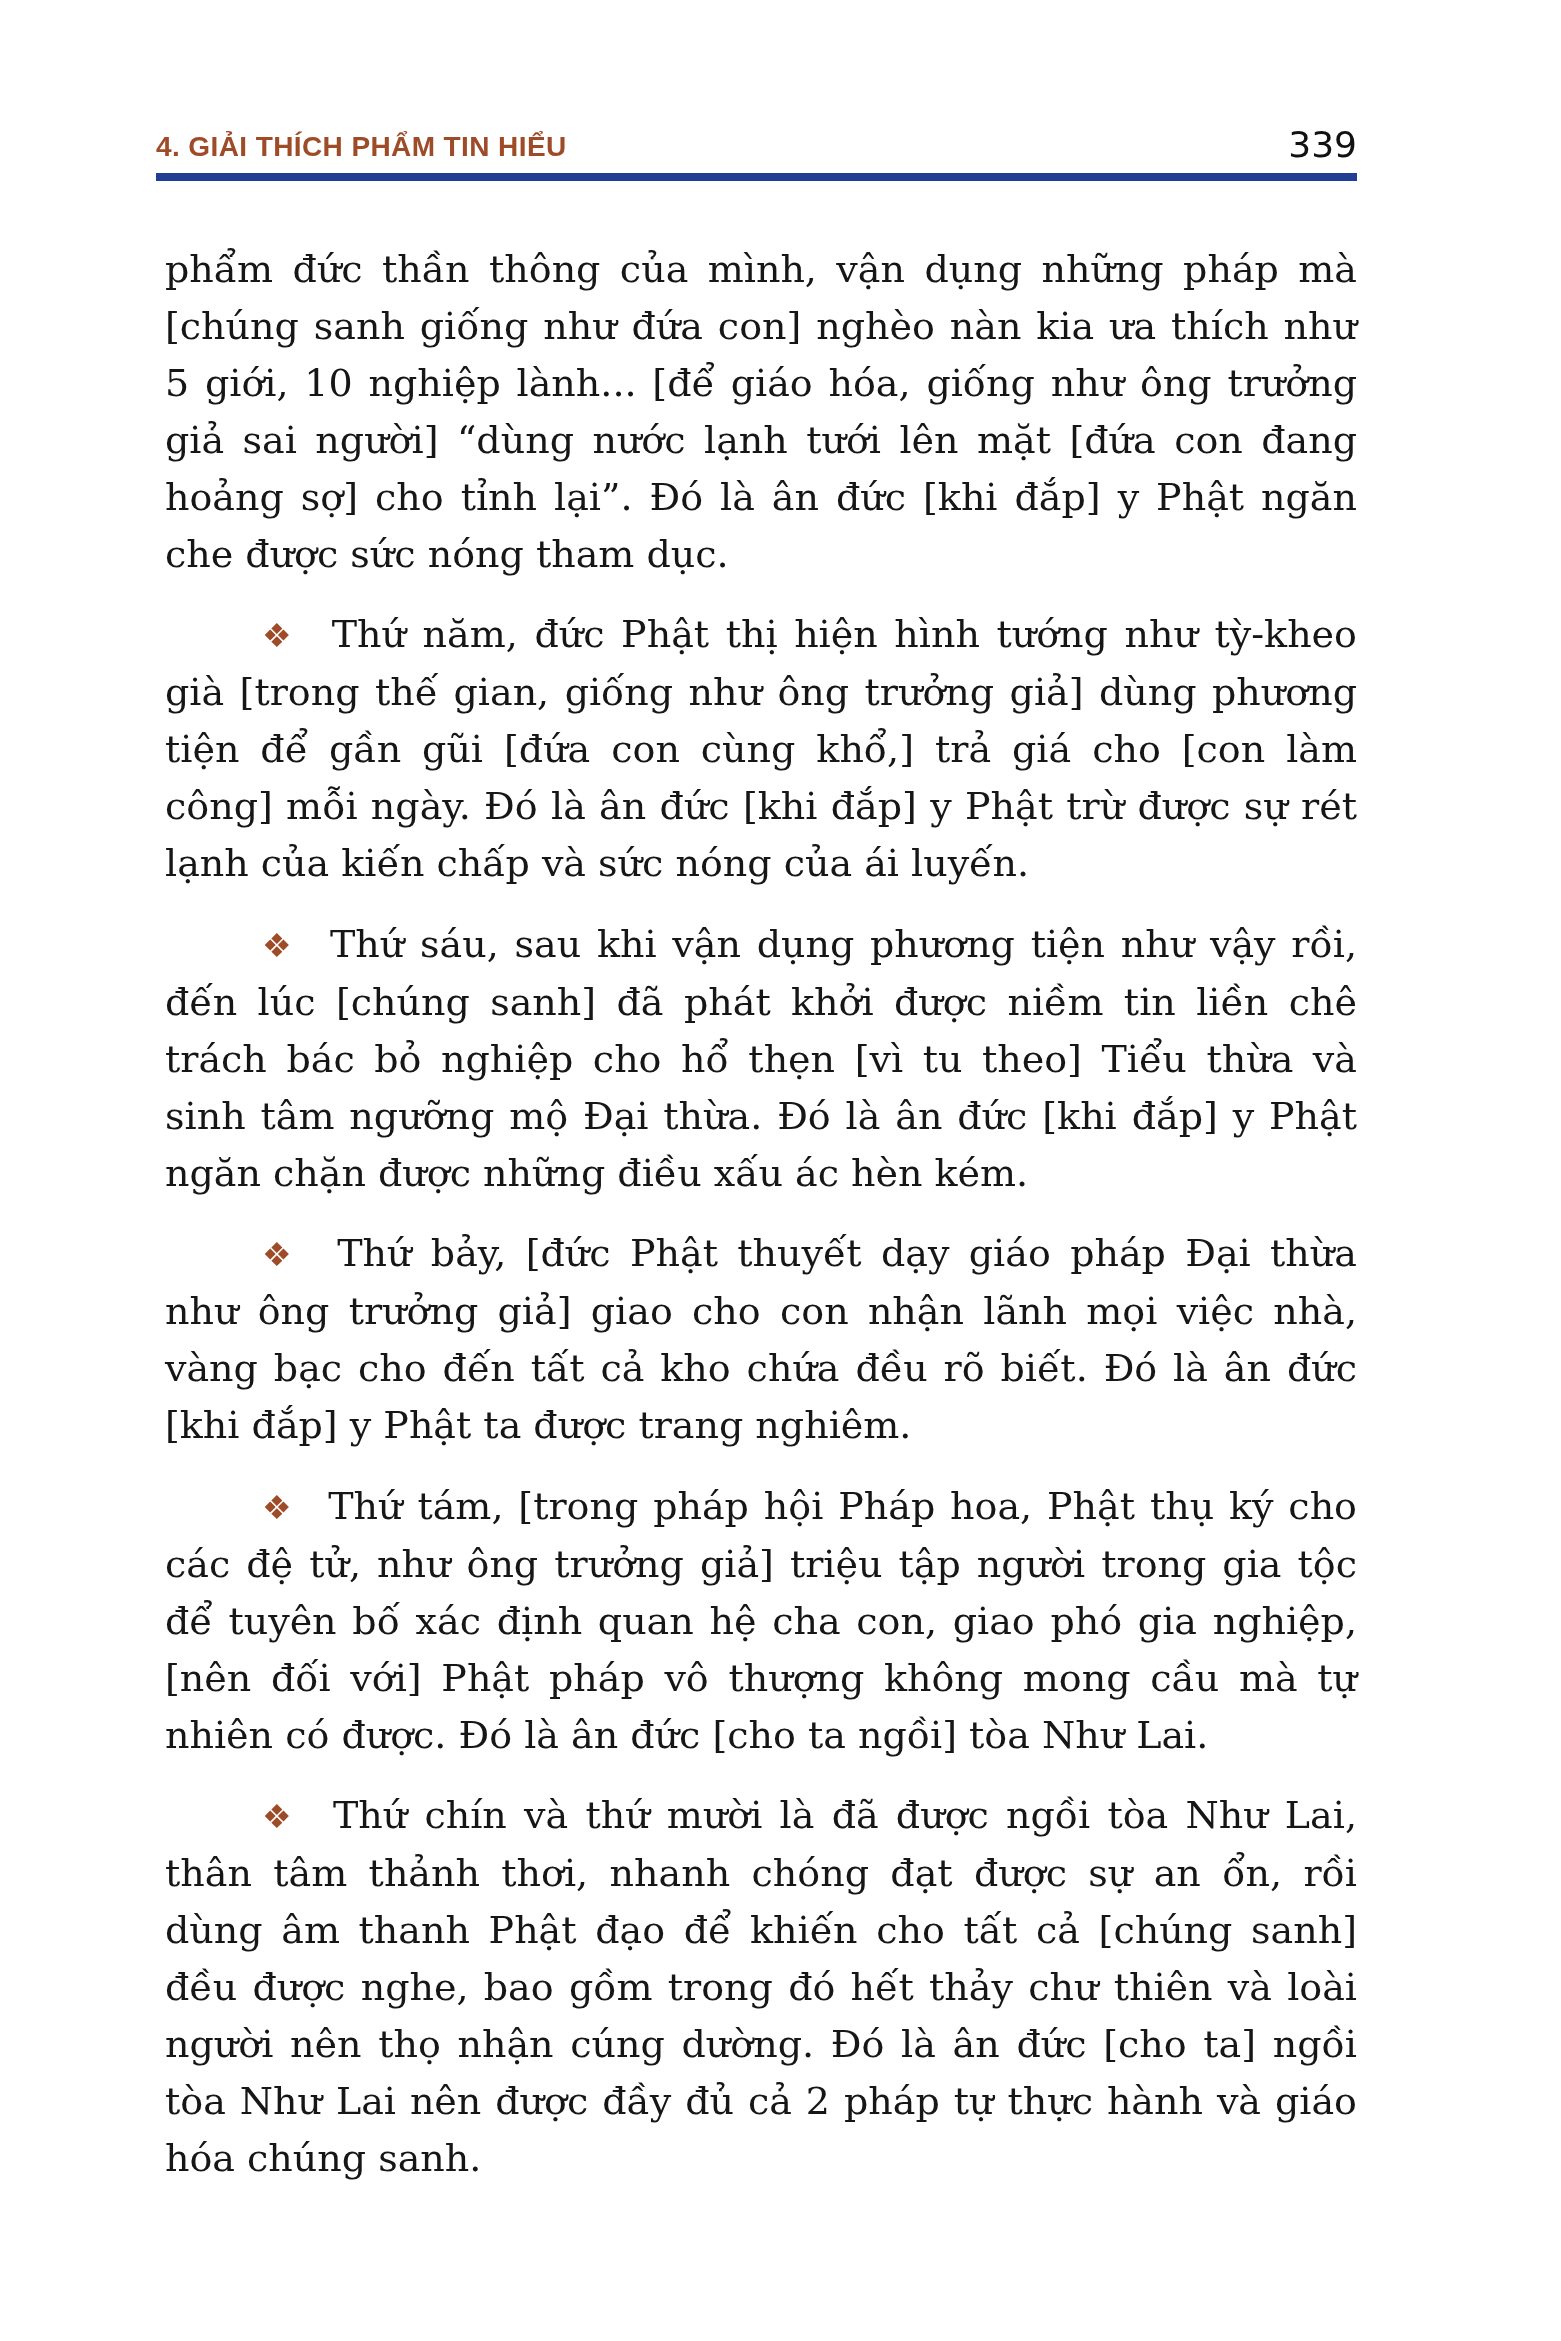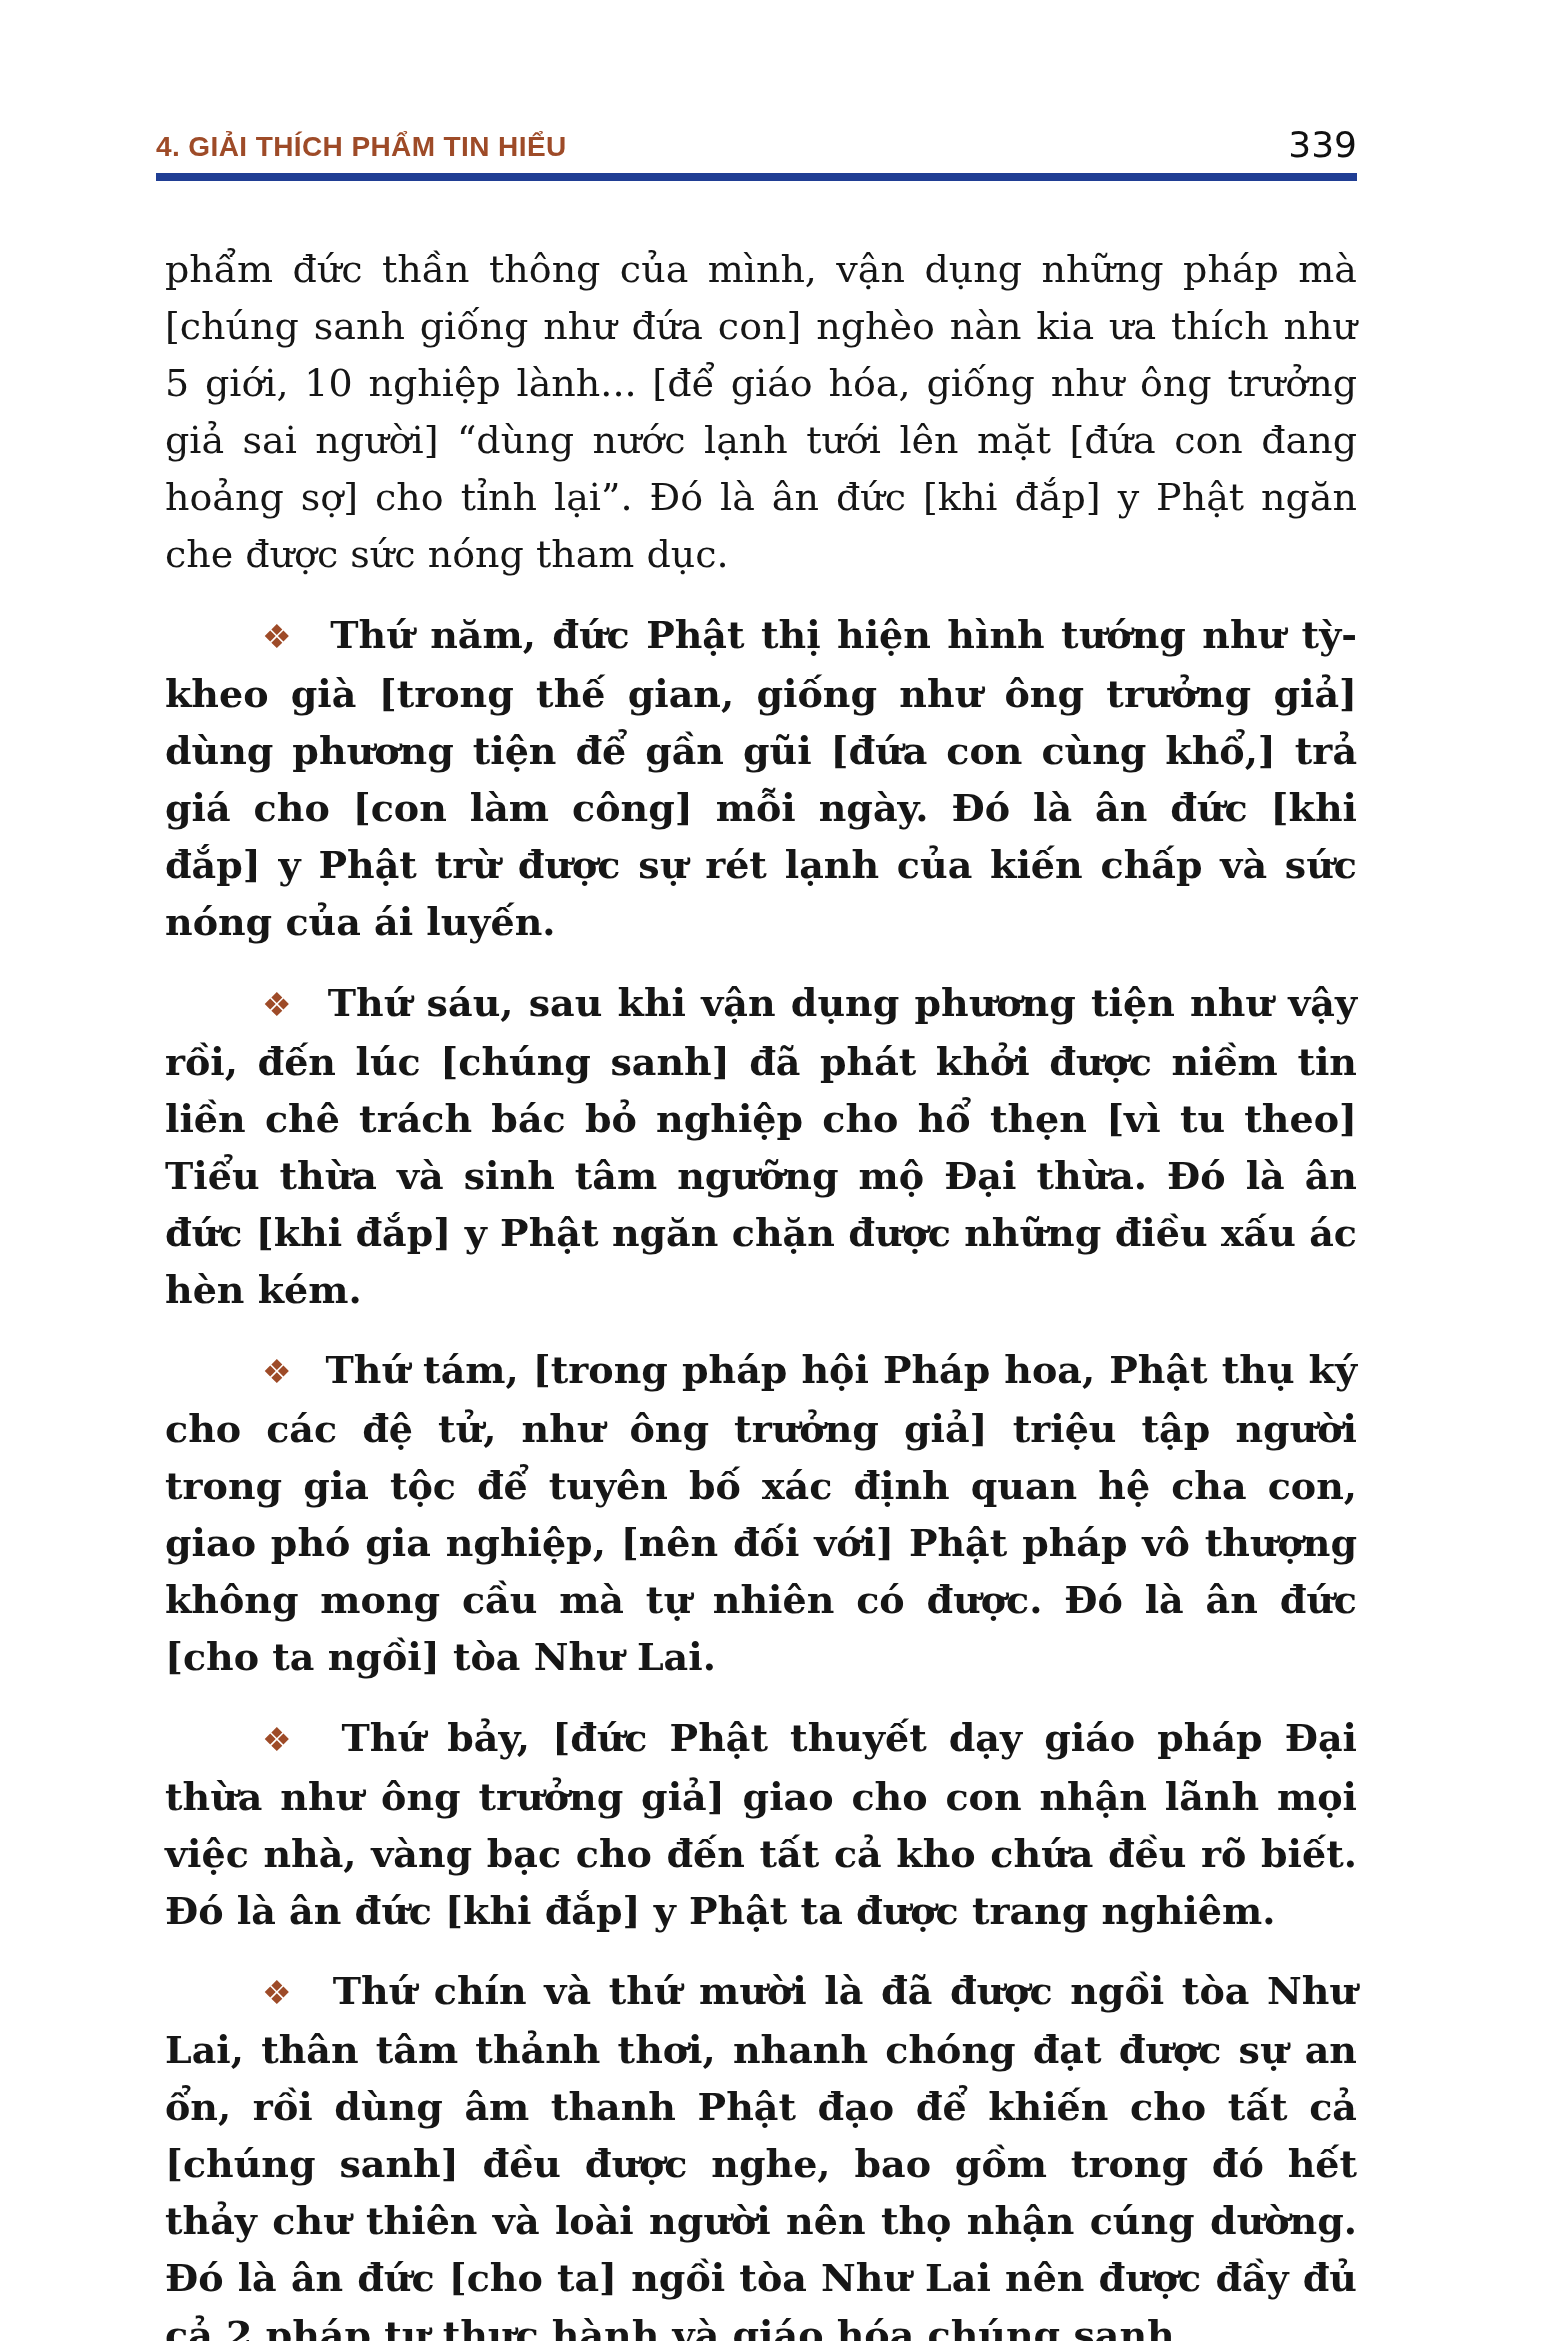--- a/index.html
+++ b/index.html
@@ -57,21 +57,20 @@
   }
   .para {
     margin: 0 0 23.4px 0;
     font-size: 38px;
     line-height: 57px;
     text-align: justify;
     text-justify: inter-word;
   }
   .para.indented {
     text-indent: 97px;
-    font-weight: bold;
   }
   .bullet {
     color: var(--bullet, #9e4b28);
     font-family: "DejaVu Sans", sans-serif;
     font-size: 33px;
     margin-right: 19px;
   }
 </style>
 </head>
 <body>
@@ -97,26 +96,26 @@
       <span>Thứ năm, đức Phật thị hiện hình tướng như tỳ-kheo già [trong thế gian, giống như ông trưởng giả] dùng phương tiện để gần gũi [đứa con cùng khổ,] trả giá cho [con làm công] mỗi ngày. Đó là ân đức [khi đắp] y Phật trừ được sự rét lạnh của kiến chấp và sức nóng của ái luyến.</span>
     </p>
 
     <p class="para indented">
       <span class="bullet">❖</span>
       <span>Thứ sáu, sau khi vận dụng phương tiện như vậy rồi, đến lúc [chúng sanh] đã phát khởi được niềm tin liền chê trách bác bỏ nghiệp cho hổ thẹn [vì tu theo] Tiểu thừa và sinh tâm ngưỡng mộ Đại thừa. Đó là ân đức [khi đắp] y Phật ngăn chặn được những điều xấu ác hèn kém.</span>
     </p>
 
     <p class="para indented">
       <span class="bullet">❖</span>
-      <span>Thứ tám, [trong pháp hội Pháp hoa, Phật thụ ký cho các đệ tử, như ông trưởng giả] triệu tập người trong gia tộc để tuyên bố xác định quan hệ cha con, giao phó gia nghiệp, [nên đối với] Phật pháp vô thượng không mong cầu mà tự nhiên có được. Đó là ân đức [cho ta ngồi] tòa Như Lai.</span>
+      <span>Thứ bảy, [đức Phật thuyết dạy giáo pháp Đại thừa như ông trưởng giả] giao cho con nhận lãnh mọi việc nhà, vàng bạc cho đến tất cả kho chứa đều rõ biết. Đó là ân đức [khi đắp] y Phật ta được trang nghiêm.</span>
     </p>
 
     <p class="para indented">
       <span class="bullet">❖</span>
-      <span>Thứ bảy, [đức Phật thuyết dạy giáo pháp Đại thừa như ông trưởng giả] giao cho con nhận lãnh mọi việc nhà, vàng bạc cho đến tất cả kho chứa đều rõ biết. Đó là ân đức [khi đắp] y Phật ta được trang nghiêm.</span>
+      <span>Thứ tám, [trong pháp hội Pháp hoa, Phật thụ ký cho các đệ tử, như ông trưởng giả] triệu tập người trong gia tộc để tuyên bố xác định quan hệ cha con, giao phó gia nghiệp, [nên đối với] Phật pháp vô thượng không mong cầu mà tự nhiên có được. Đó là ân đức [cho ta ngồi] tòa Như Lai.</span>
     </p>
 
     <p class="para indented">
       <span class="bullet">❖</span>
       <span>Thứ chín và thứ mười là đã được ngồi tòa Như Lai, thân tâm thảnh thơi, nhanh chóng đạt được sự an ổn, rồi dùng âm thanh Phật đạo để khiến cho tất cả [chúng sanh] đều được nghe, bao gồm trong đó hết thảy chư thiên và loài người nên thọ nhận cúng dường. Đó là ân đức [cho ta] ngồi tòa Như Lai nên được đầy đủ cả 2 pháp tự thực hành và giáo hóa chúng sanh.</span>
     </p>
 
   </div>
 </div>
 

